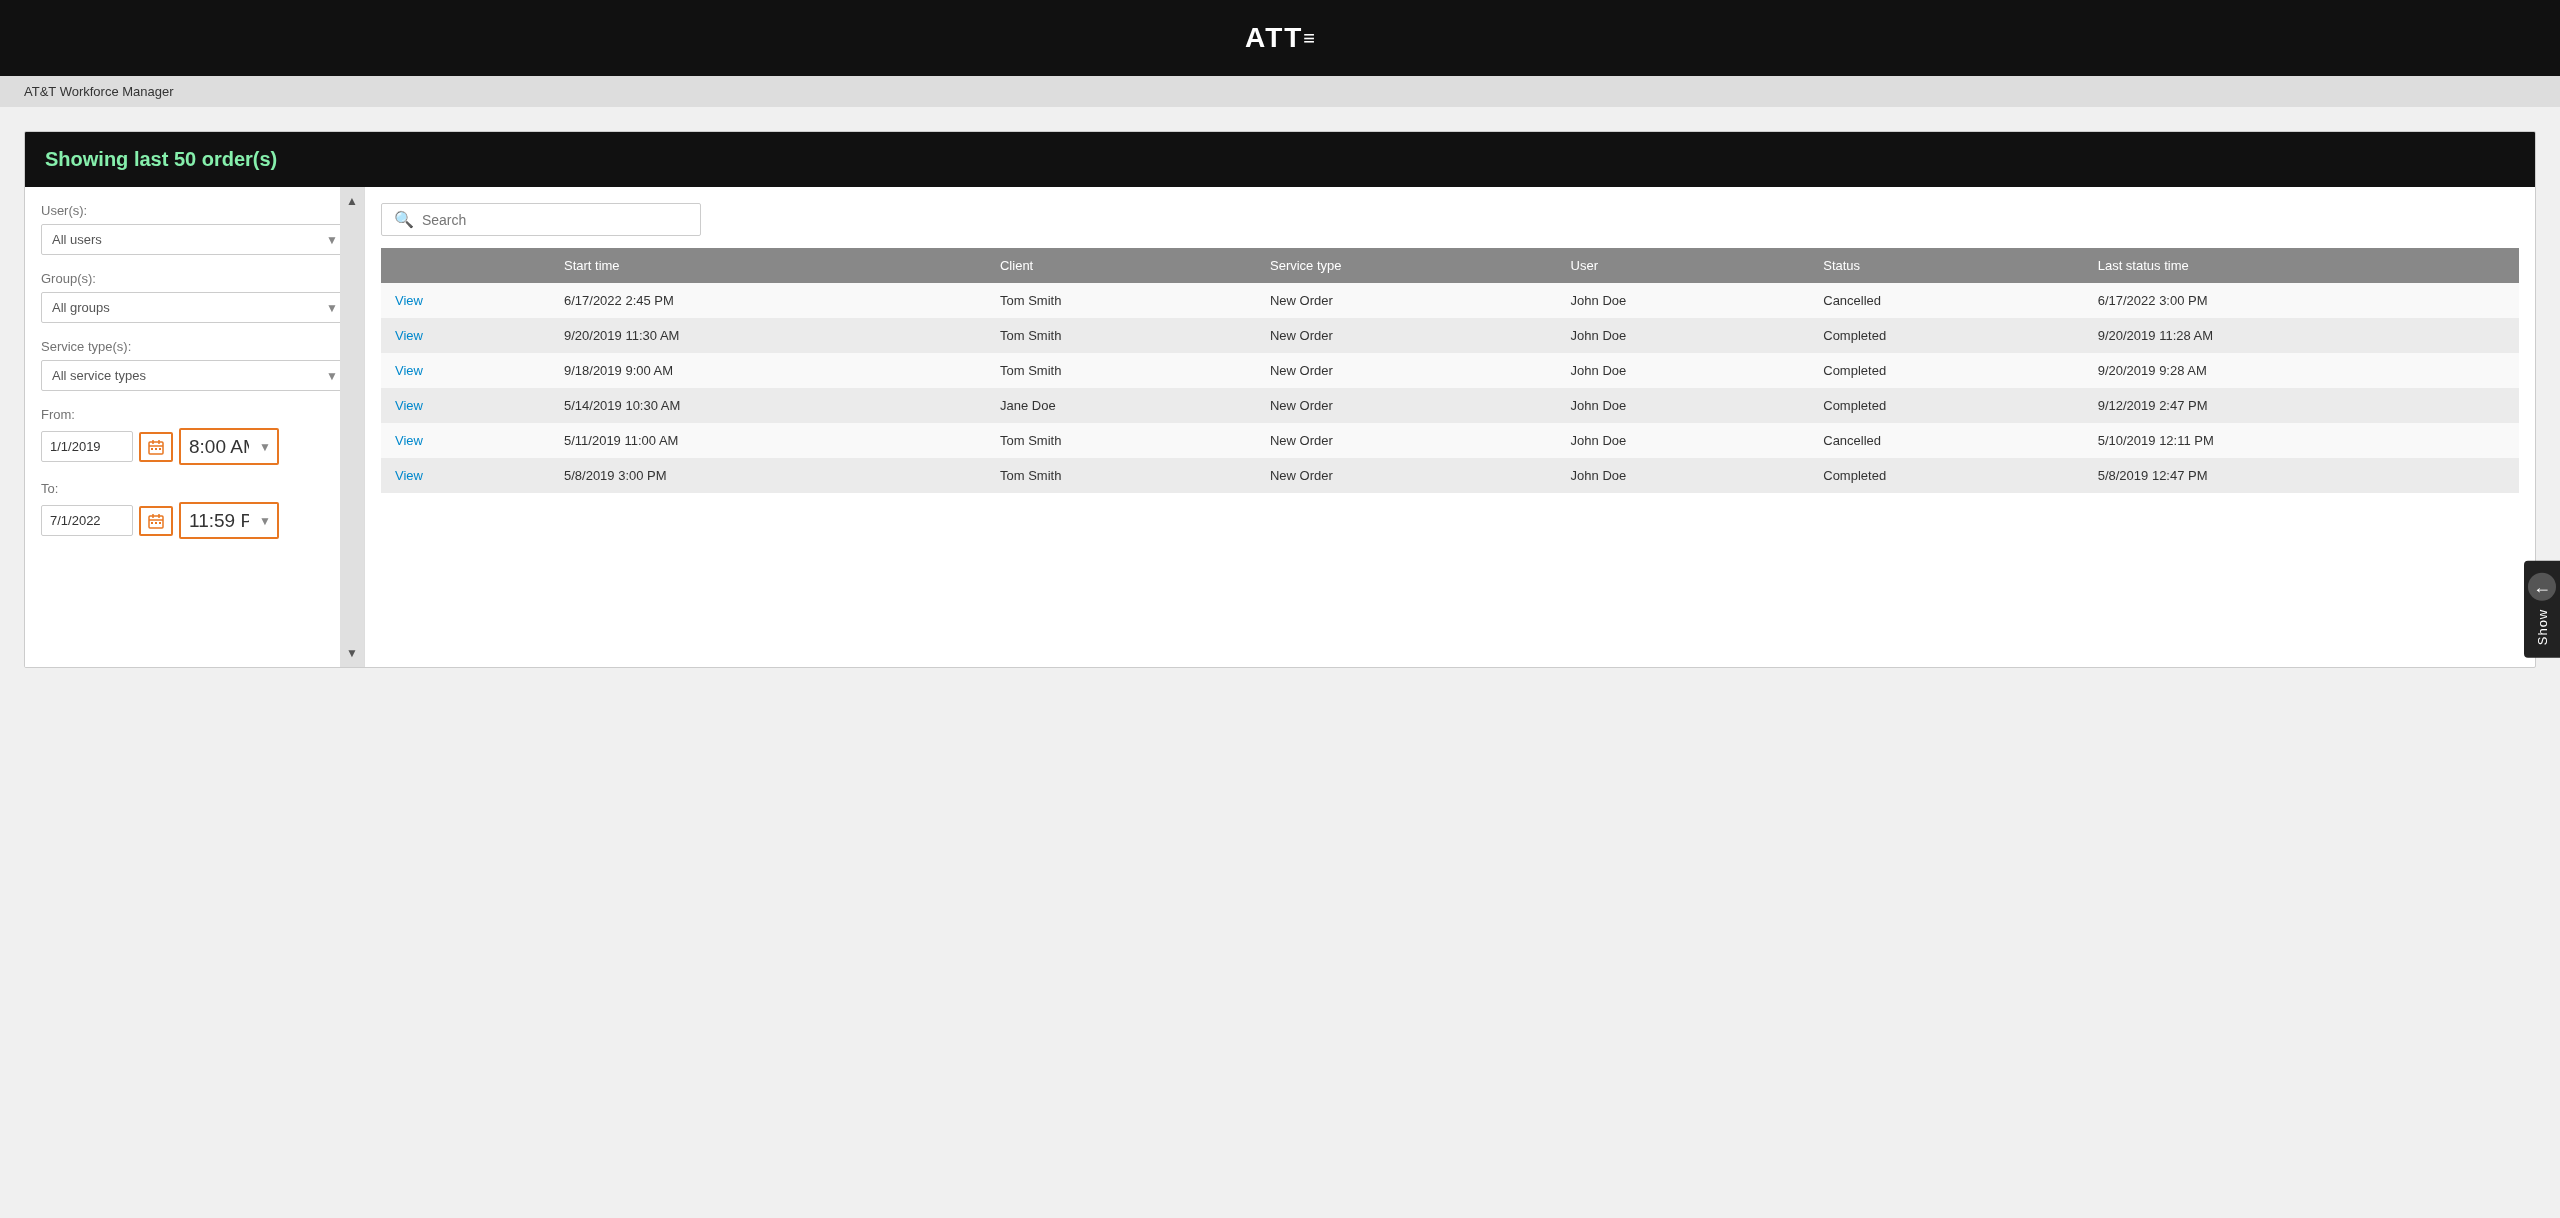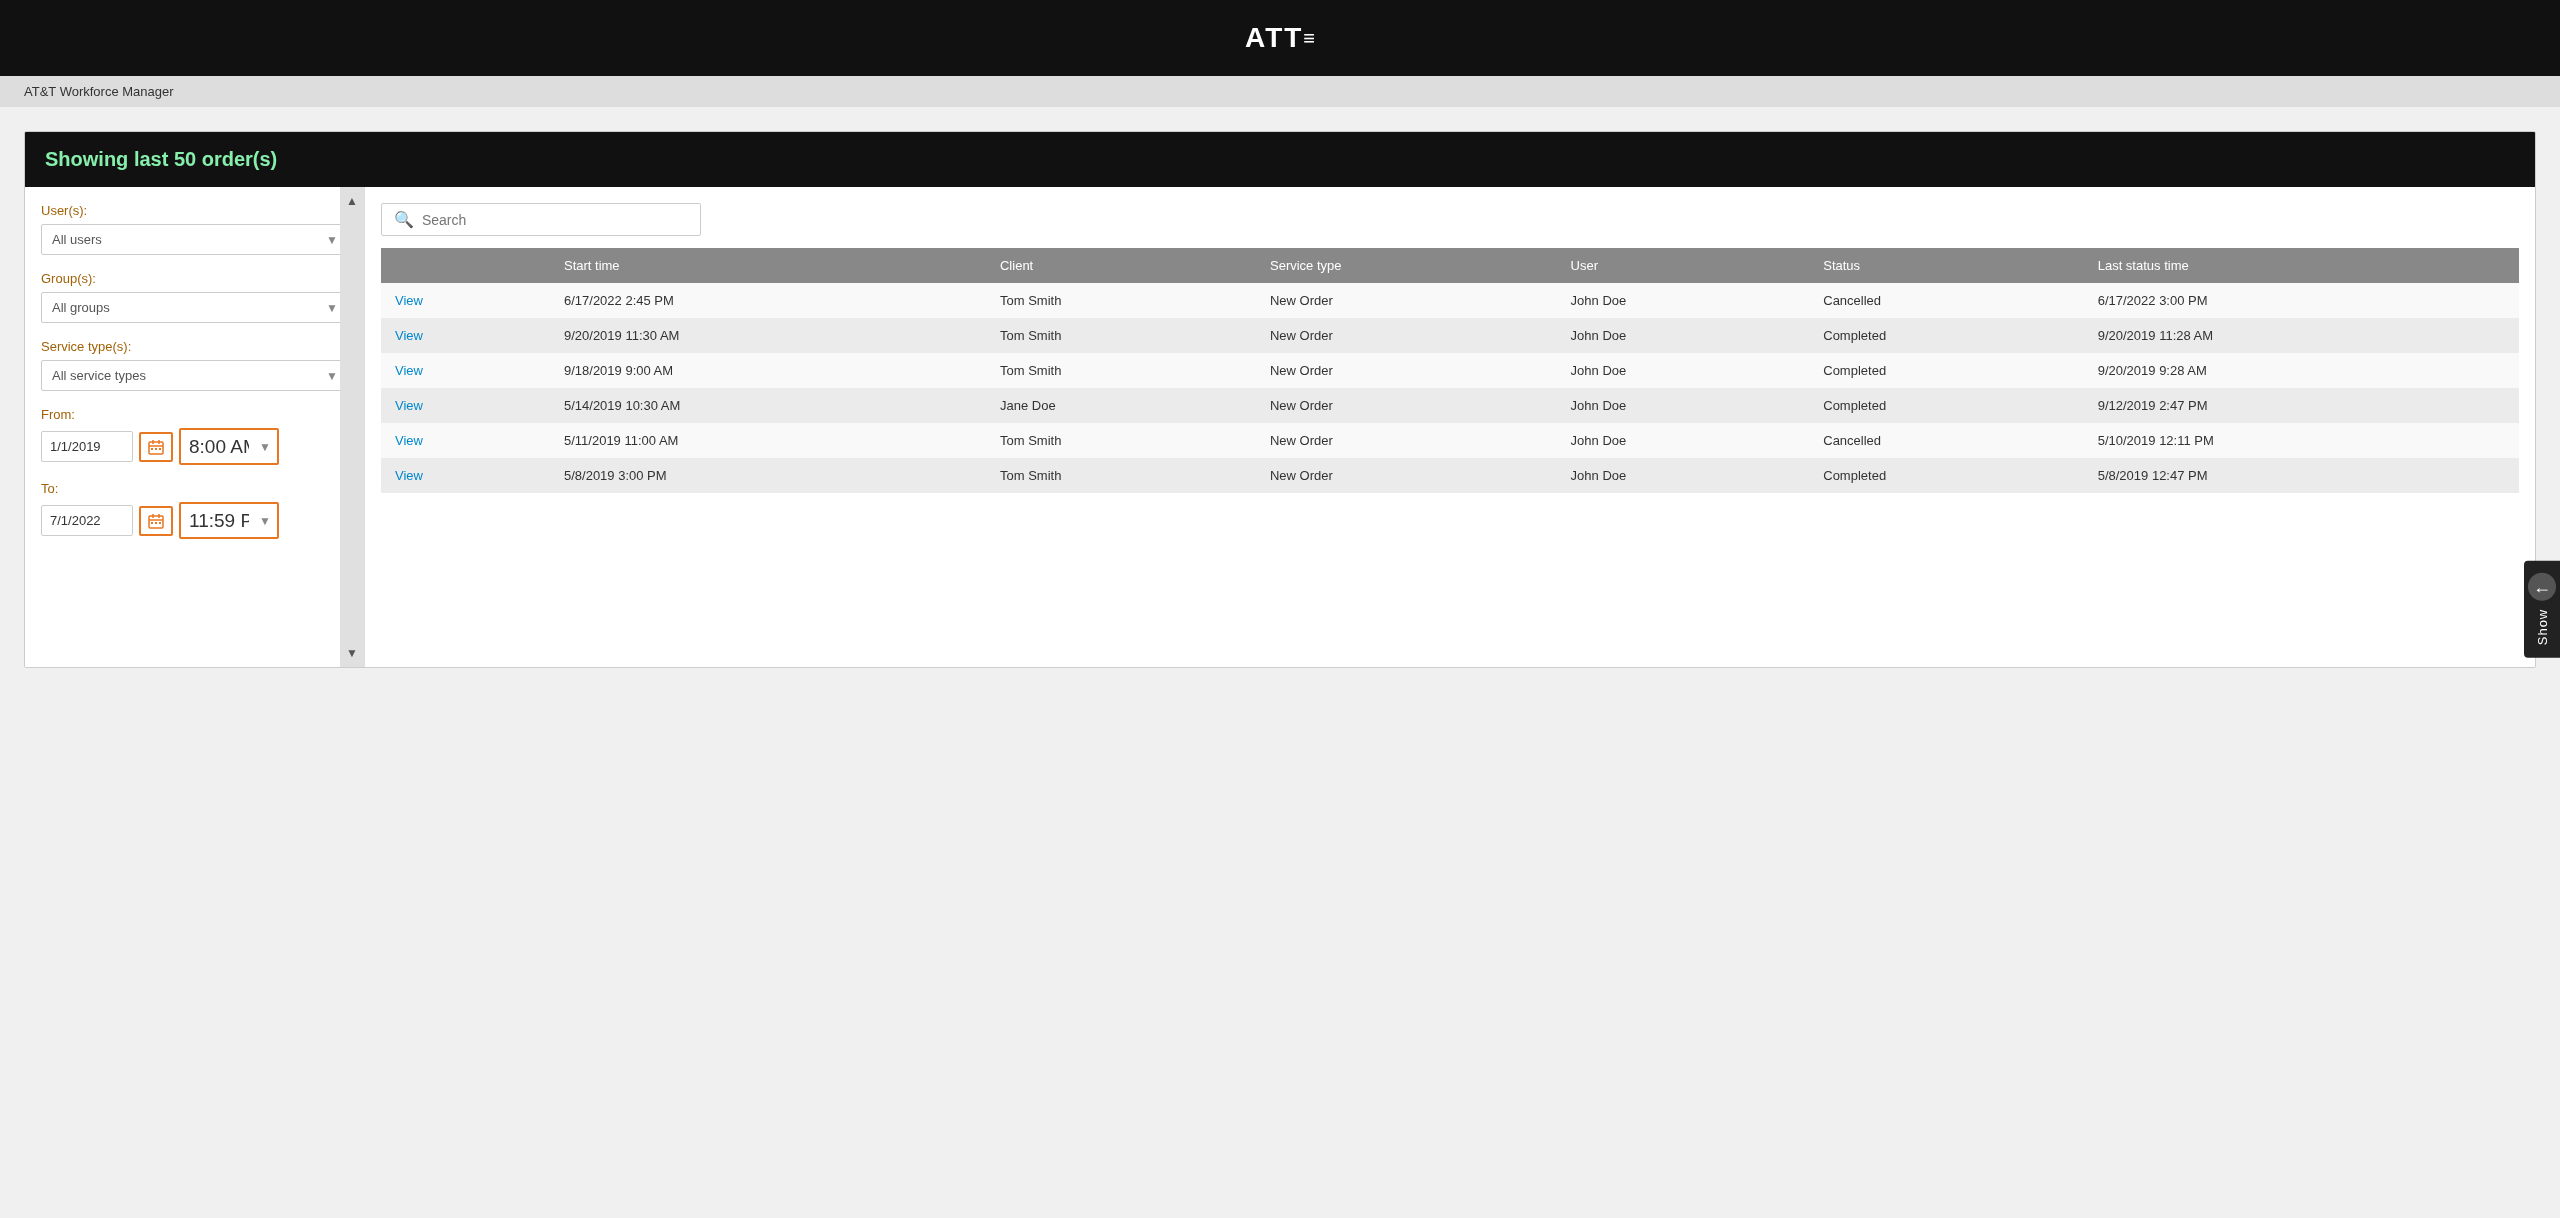--- a/index.html
+++ b/index.html
@@ -79,21 +79,21 @@
       position: relative;
       overflow-y: auto;
     }
 
     .filter-section {
       margin-bottom: 16px;
     }
 
     .filter-label {
       font-size: 13px;
-      color: #a16207;
+      color: #737373;
       margin-bottom: 6px;
       display: block;
     }
 
     .filter-select-wrap {
       position: relative;
       display: flex;
       align-items: center;
     }
 

